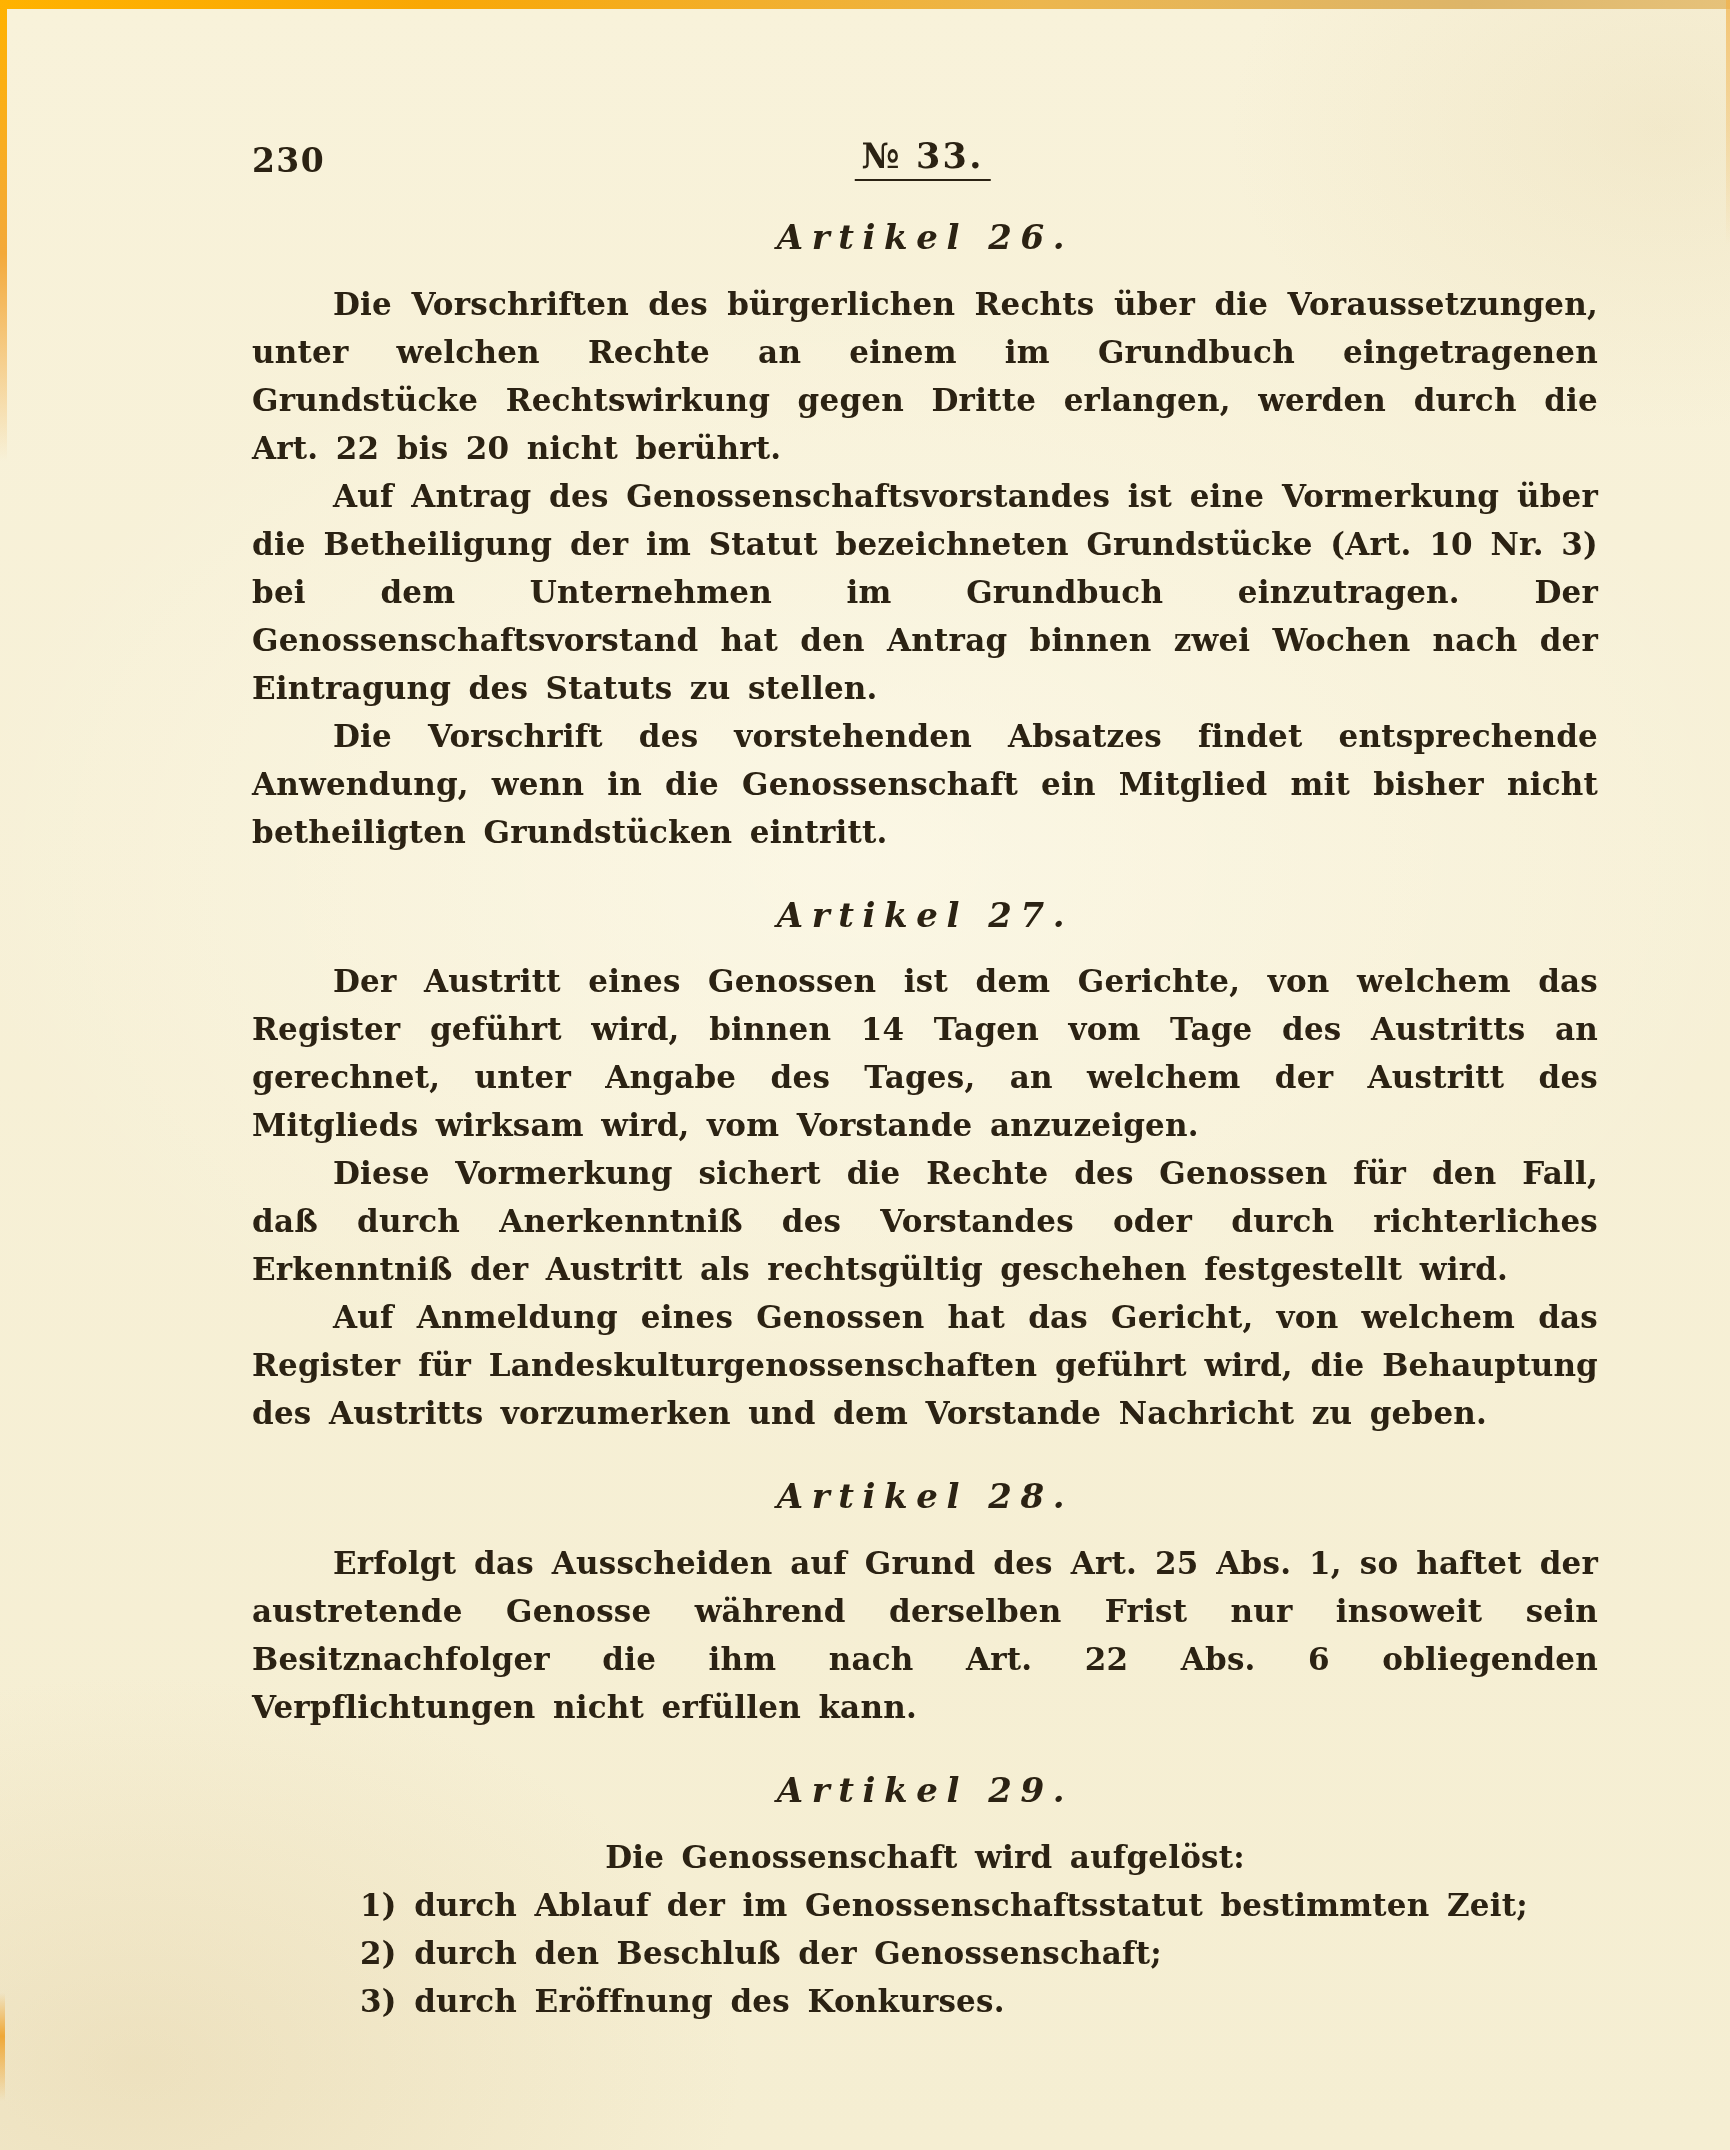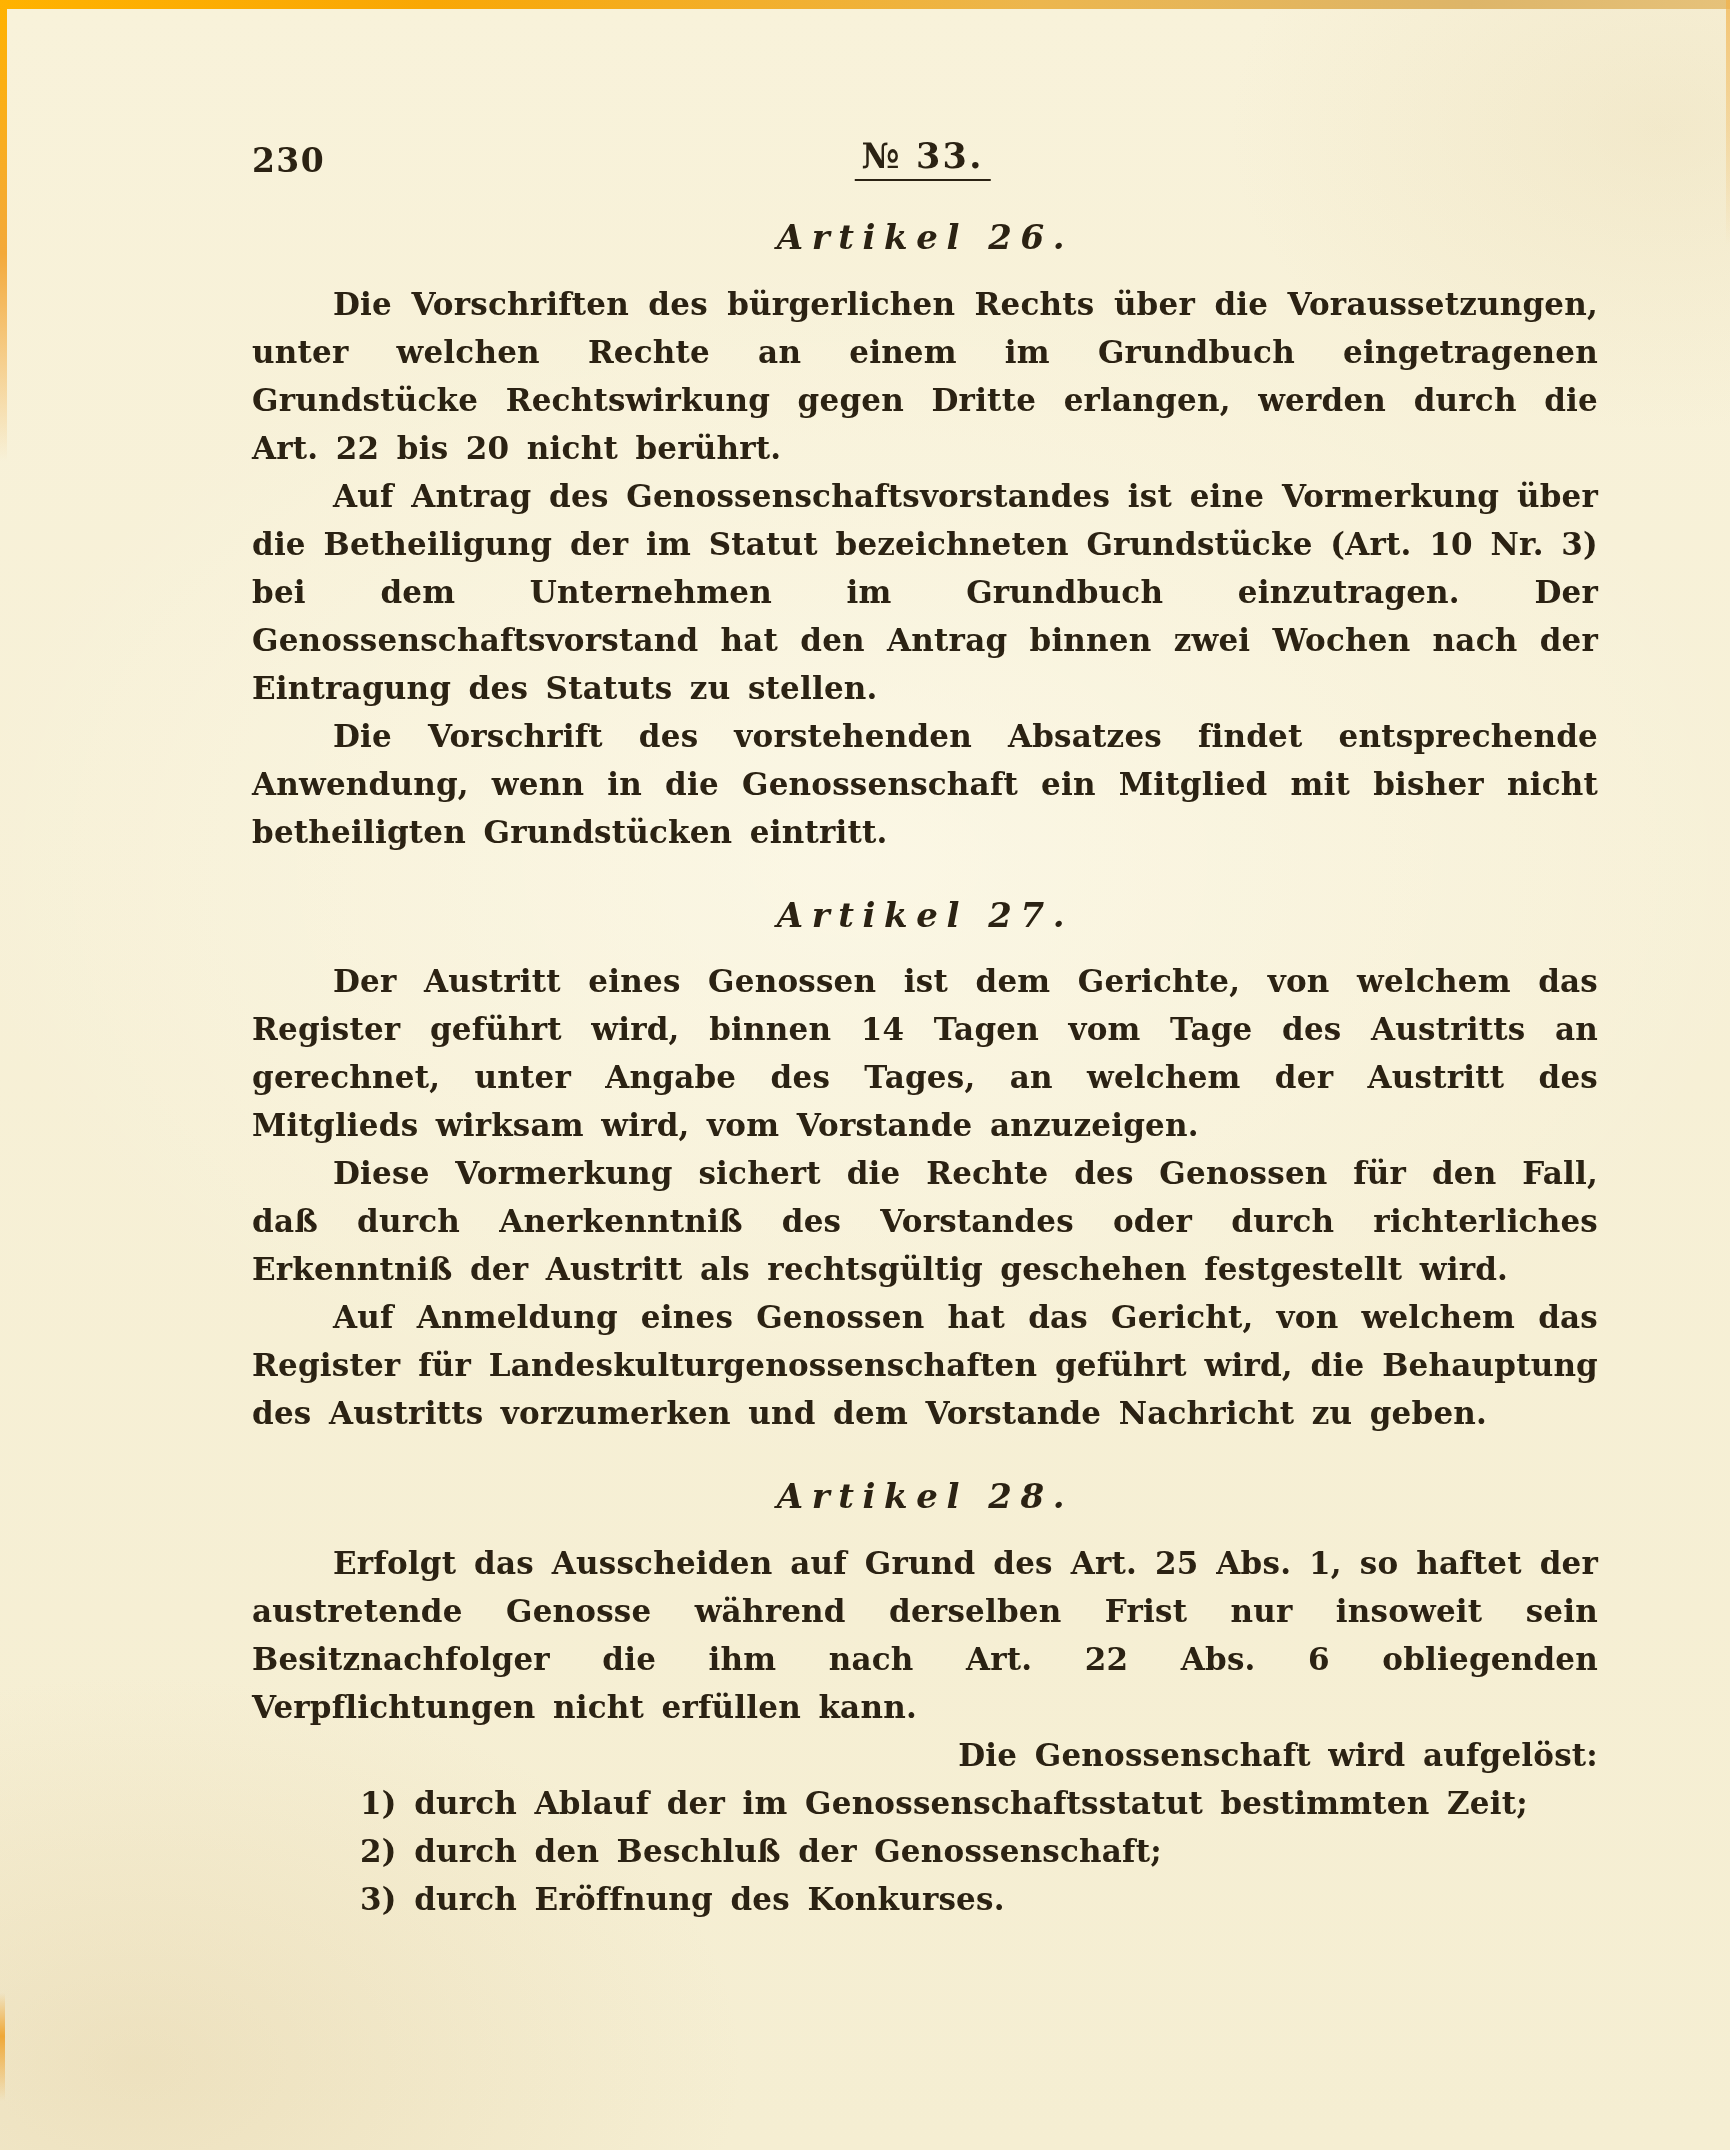--- a/index.html
+++ b/index.html
@@ -93,21 +93,21 @@
     font-size: 31px;
     font-weight: 600;
     line-height: 48px;
     text-align: justify;
     text-indent: 81px;
     word-spacing: 6.5px;
     letter-spacing: 0.2px;
   }
   .body-par.no-indent {
     text-indent: 0;
-    text-align: right;
+    text-align: center;
   }
   .list {
     margin-left: 108px;
   }
   .list-item {
     margin: 0;
     font-size: 31px;
     font-weight: 600;
     line-height: 48px;
     text-align: left;
@@ -145,20 +145,21 @@
       <p class="body-par">Diese Vormerkung sichert die Rechte des Genossen für den Fall, daß durch Anerkenntniß des Vorstandes oder durch richterliches Erkenntniß der Austritt als rechtsgültig geschehen festgestellt wird.</p>
       <p class="body-par">Auf Anmeldung eines Genossen hat das Gericht, von welchem das Register für Landeskulturgenossenschaften geführt wird, die Behauptung des Austritts vorzumerken und dem Vorstande Nachricht zu geben.</p>
     </section>
 
     <section>
       <h2 class="article-title">Artikel 28.</h2>
       <p class="body-par">Erfolgt das Ausscheiden auf Grund des Art. 25 Abs. 1, so haftet der austretende Genosse während derselben Frist nur insoweit sein Besitznachfolger die ihm nach Art. 22 Abs. 6 obliegenden Verpflichtungen nicht erfüllen kann.</p>
     </section>
 
     <section>
+      <h2 class="article-title">Artikel 29.</h2>
       <p class="body-par no-indent">Die Genossenschaft wird aufgelöst:</p>
       <div class="list">
         <p class="list-item">1) durch Ablauf der im Genossenschaftsstatut bestimmten Zeit;</p>
         <p class="list-item">2) durch den Beschluß der Genossenschaft;</p>
         <p class="list-item">3) durch Eröffnung des Konkurses.</p>
       </div>
     </section>
 
   </div>
 </div>

